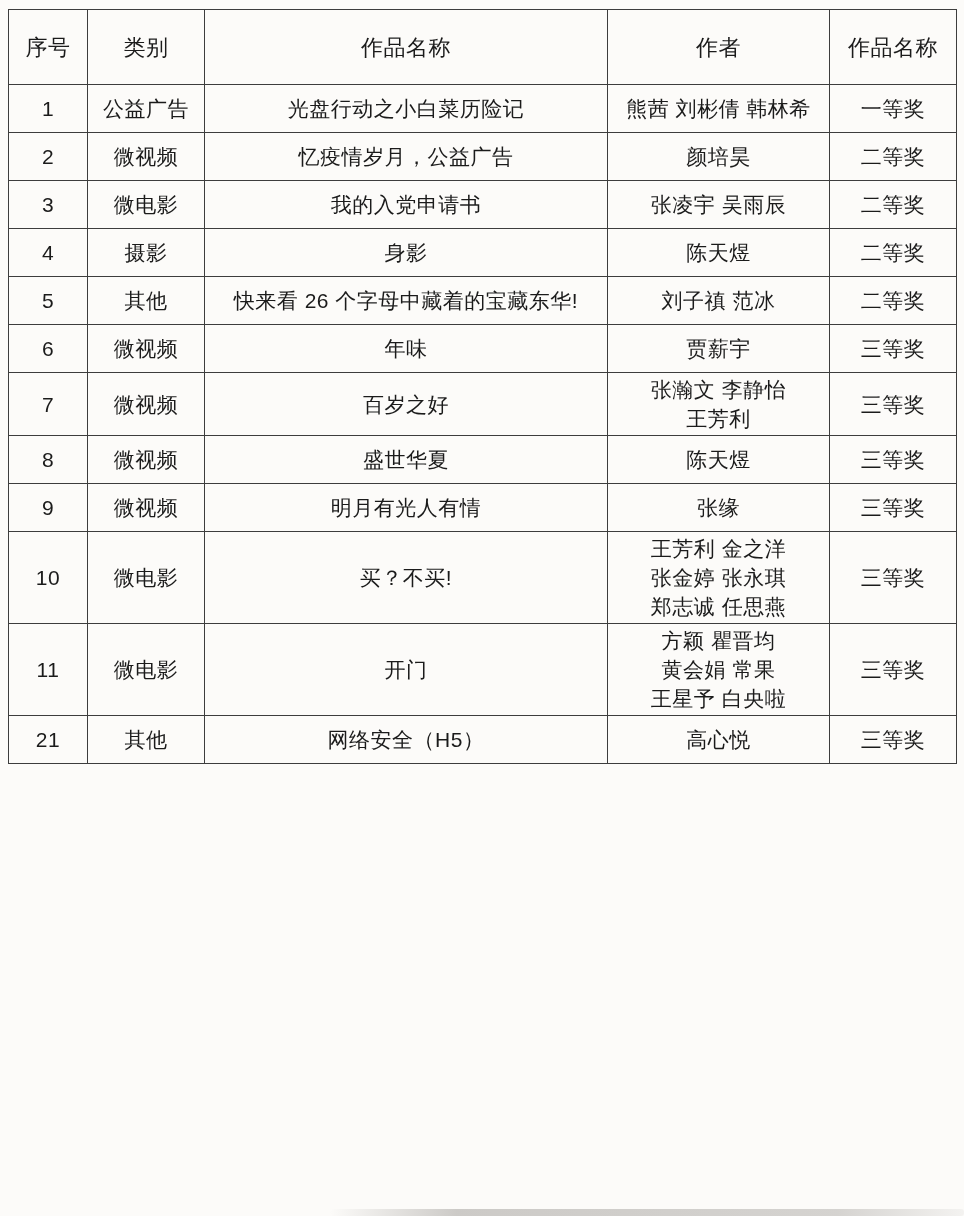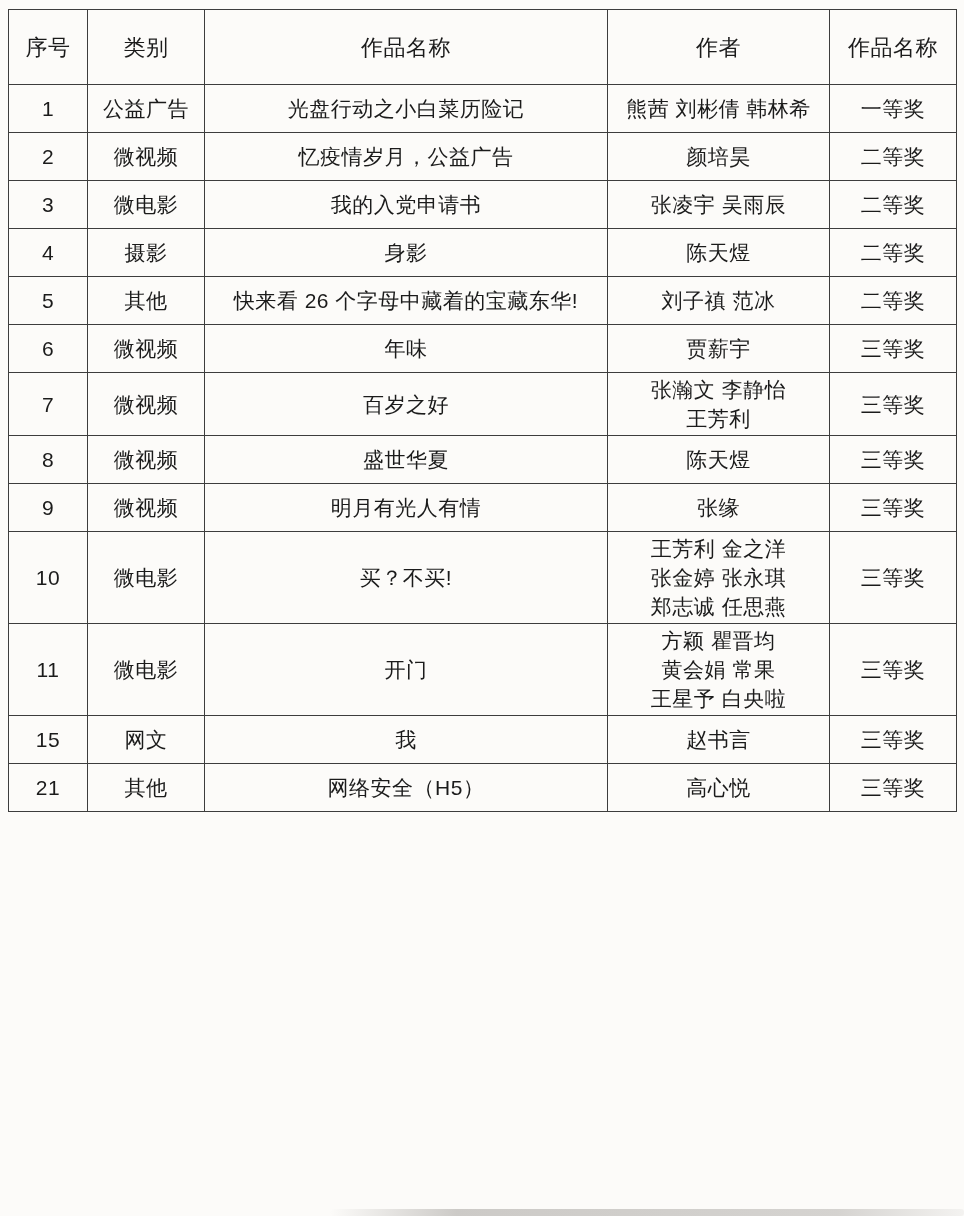--- a/index.html
+++ b/index.html
@@ -194,29 +194,20 @@
           <span class="author-line">方颖 瞿晋均</span>
           <span class="author-line">黄会娟 常果</span>
           <span class="author-line">王星予 白央啦</span>
         </td>
     <td>三等奖</td>
   </tr>
 
 
 
 
-  <tr>
-    <td>15</td>
-    <td>网文</td>
-    <td>我</td>
-    <td>
-          <span class="author-line">赵书言</span>
-        </td>
-    <td>三等奖</td>
-  </tr>
 
 
 
 
 
 
   <tr>
     <td>21</td>
     <td>其他</td>
     <td>网络安全（H5）</td>

